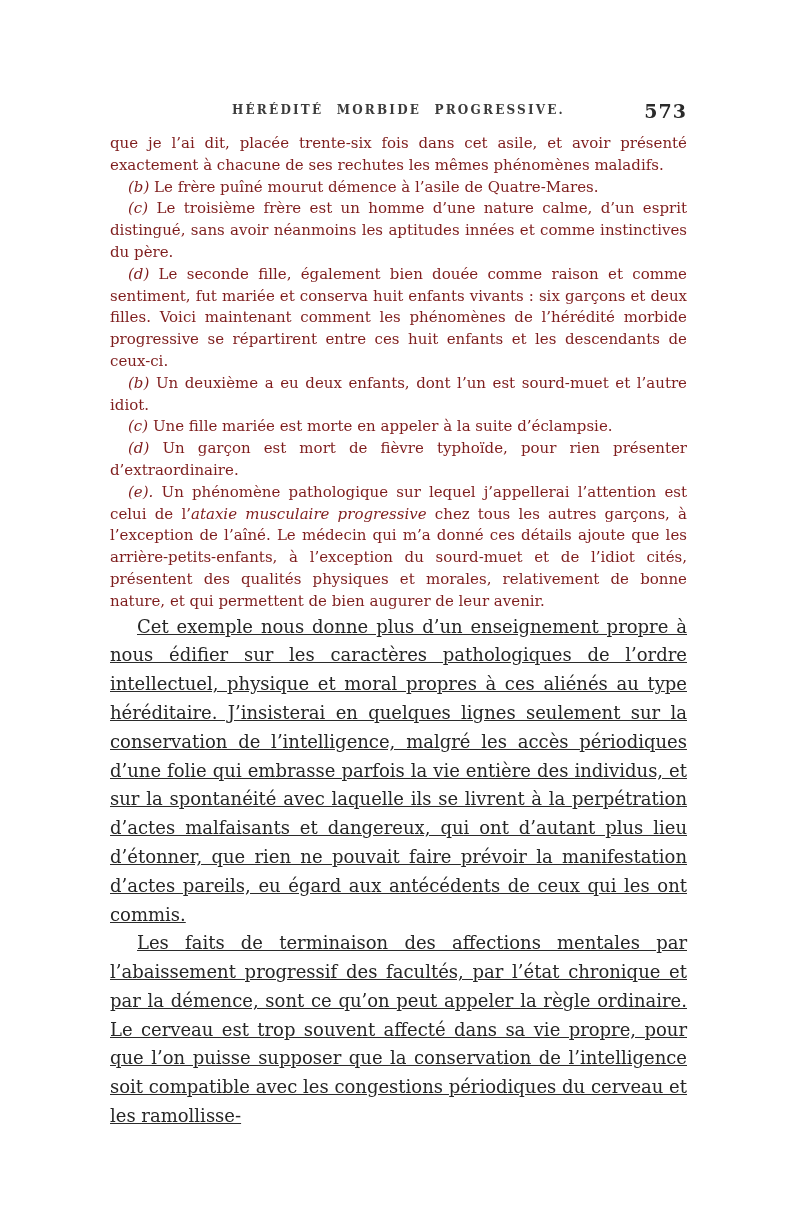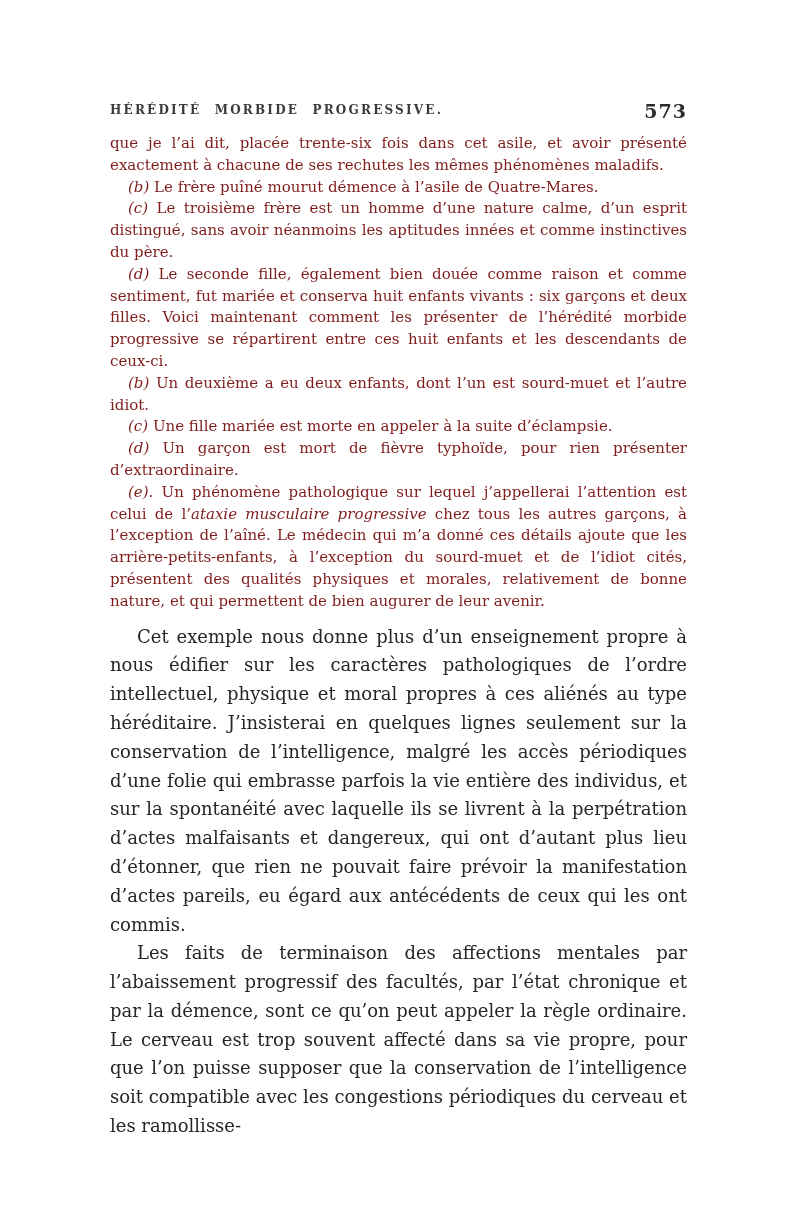--- a/index.html
+++ b/index.html
@@ -13,21 +13,21 @@
     height: 1215px;
     background: #ffffff;
     box-sizing: border-box;
     padding: 103px 113px 0 110px;
     font-family: "DejaVu Serif", "Liberation Serif", serif;
     color: #2b2b2b;
     overflow: hidden;
   }
   .running-header {
     position: relative;
-    text-align: left;
+    text-align: center;
     font-size: 12px;
     letter-spacing: 2.2px;
     word-spacing: 7px;
     color: #3b3b3b;
     margin-bottom: 16px;
     font-weight: bold;
   }
   .page-number {
     position: absolute;
     right: 0;
@@ -43,21 +43,21 @@
     line-height: 21.8px;
     margin: 0;
     text-align: justify;
     text-indent: 18px;
     color: #7f1d1d;
   }
   .small-section p.no-indent {
     text-indent: 0;
   }
   .main-section {
-    margin-top: 10px;
+    text-decoration: underline;
   }
   .main-section p {
     font-size: 18px;
     line-height: 28.8px;
     margin: 0;
     text-align: justify;
     text-indent: 27px;
     color: #262626;
   }
   .italic {
@@ -71,21 +71,21 @@
 
   <div class="running-header">
     <span>HÉRÉDITÉ MORBIDE PROGRESSIVE.</span>
     <span class="page-number">573</span>
   </div>
 
   <div class="small-section">
       <p class="no-indent"><span>que je l’ai dit, placée trente-six fois dans cet asile, et avoir présenté exactement à chacune de ses rechutes les mêmes phénomènes maladifs.</span></p>
       <p><span class="italic">(b)</span><span> Le frère puîné mourut démence à l’asile de Quatre-Mares.</span></p>
       <p><span class="italic">(c)</span><span> Le troisième frère est un homme d’une nature calme, d’un esprit distingué, sans avoir néanmoins les aptitudes innées et comme instinctives du père.</span></p>
-      <p><span class="italic">(d)</span><span> Le seconde fille, également bien douée comme raison et comme sentiment, fut mariée et conserva huit enfants vivants : six garçons et deux filles. Voici maintenant comment les présenter de l’hérédité morbide progressive se répartirent entre ces huit enfants et les descendants de ceux-ci.</span></p>
+      <p><span class="italic">(d)</span><span> Le seconde fille, également bien douée comme raison et comme sentiment, fut mariée et conserva huit enfants vivants : six garçons et deux filles. Voici maintenant comment les phénomènes de l’hérédité morbide progressive se répartirent entre ces huit enfants et les descendants de ceux-ci.</span></p>
       <p><span class="italic">(b)</span><span> Un deuxième a eu deux enfants, dont l’un est sourd-muet et l’autre idiot.</span></p>
       <p><span class="italic">(c)</span><span> Une fille mariée est morte en appeler à la suite d’éclampsie.</span></p>
       <p><span class="italic">(d)</span><span> Un garçon est mort de fièvre typhoïde, pour rien présenter d’extraordinaire.</span></p>
       <p><span class="italic">(e).</span><span> Un phénomène pathologique sur lequel j’appellerai l’attention est celui de l’</span><span class="italic">ataxie musculaire progressive</span><span> chez tous les autres garçons, à l’exception de l’aîné. Le médecin qui m’a donné ces détails ajoute que les arrière-petits-enfants, à l’exception du sourd-muet et de l’idiot cités, présentent des qualités physiques et morales, relativement de bonne nature, et qui permettent de bien augurer de leur avenir.</span></p>
     </div>
 
   <div class="main-section">
       <p><span>Cet exemple nous donne plus d’un enseignement propre à nous édifier sur les caractères pathologiques de l’ordre intellectuel, physique et moral propres à ces aliénés au type héréditaire. J’insisterai en quelques lignes seulement sur la conservation de l’intelligence, malgré les accès périodiques d’une folie qui embrasse parfois la vie entière des individus, et sur la spontanéité avec laquelle ils se livrent à la perpétration d’actes malfaisants et dangereux, qui ont d’autant plus lieu d’étonner, que rien ne pouvait faire prévoir la manifestation d’actes pareils, eu égard aux antécédents de ceux qui les ont commis.</span></p>
       <p><span>Les faits de terminaison des affections mentales par l’abaissement progressif des facultés, par l’état chronique et par la démence, sont ce qu’on peut appeler la règle ordinaire. Le cerveau est trop souvent affecté dans sa vie propre, pour que l’on puisse supposer que la conservation de l’intelligence soit compatible avec les congestions périodiques du cerveau et les ramollisse-</span></p>
     </div>

